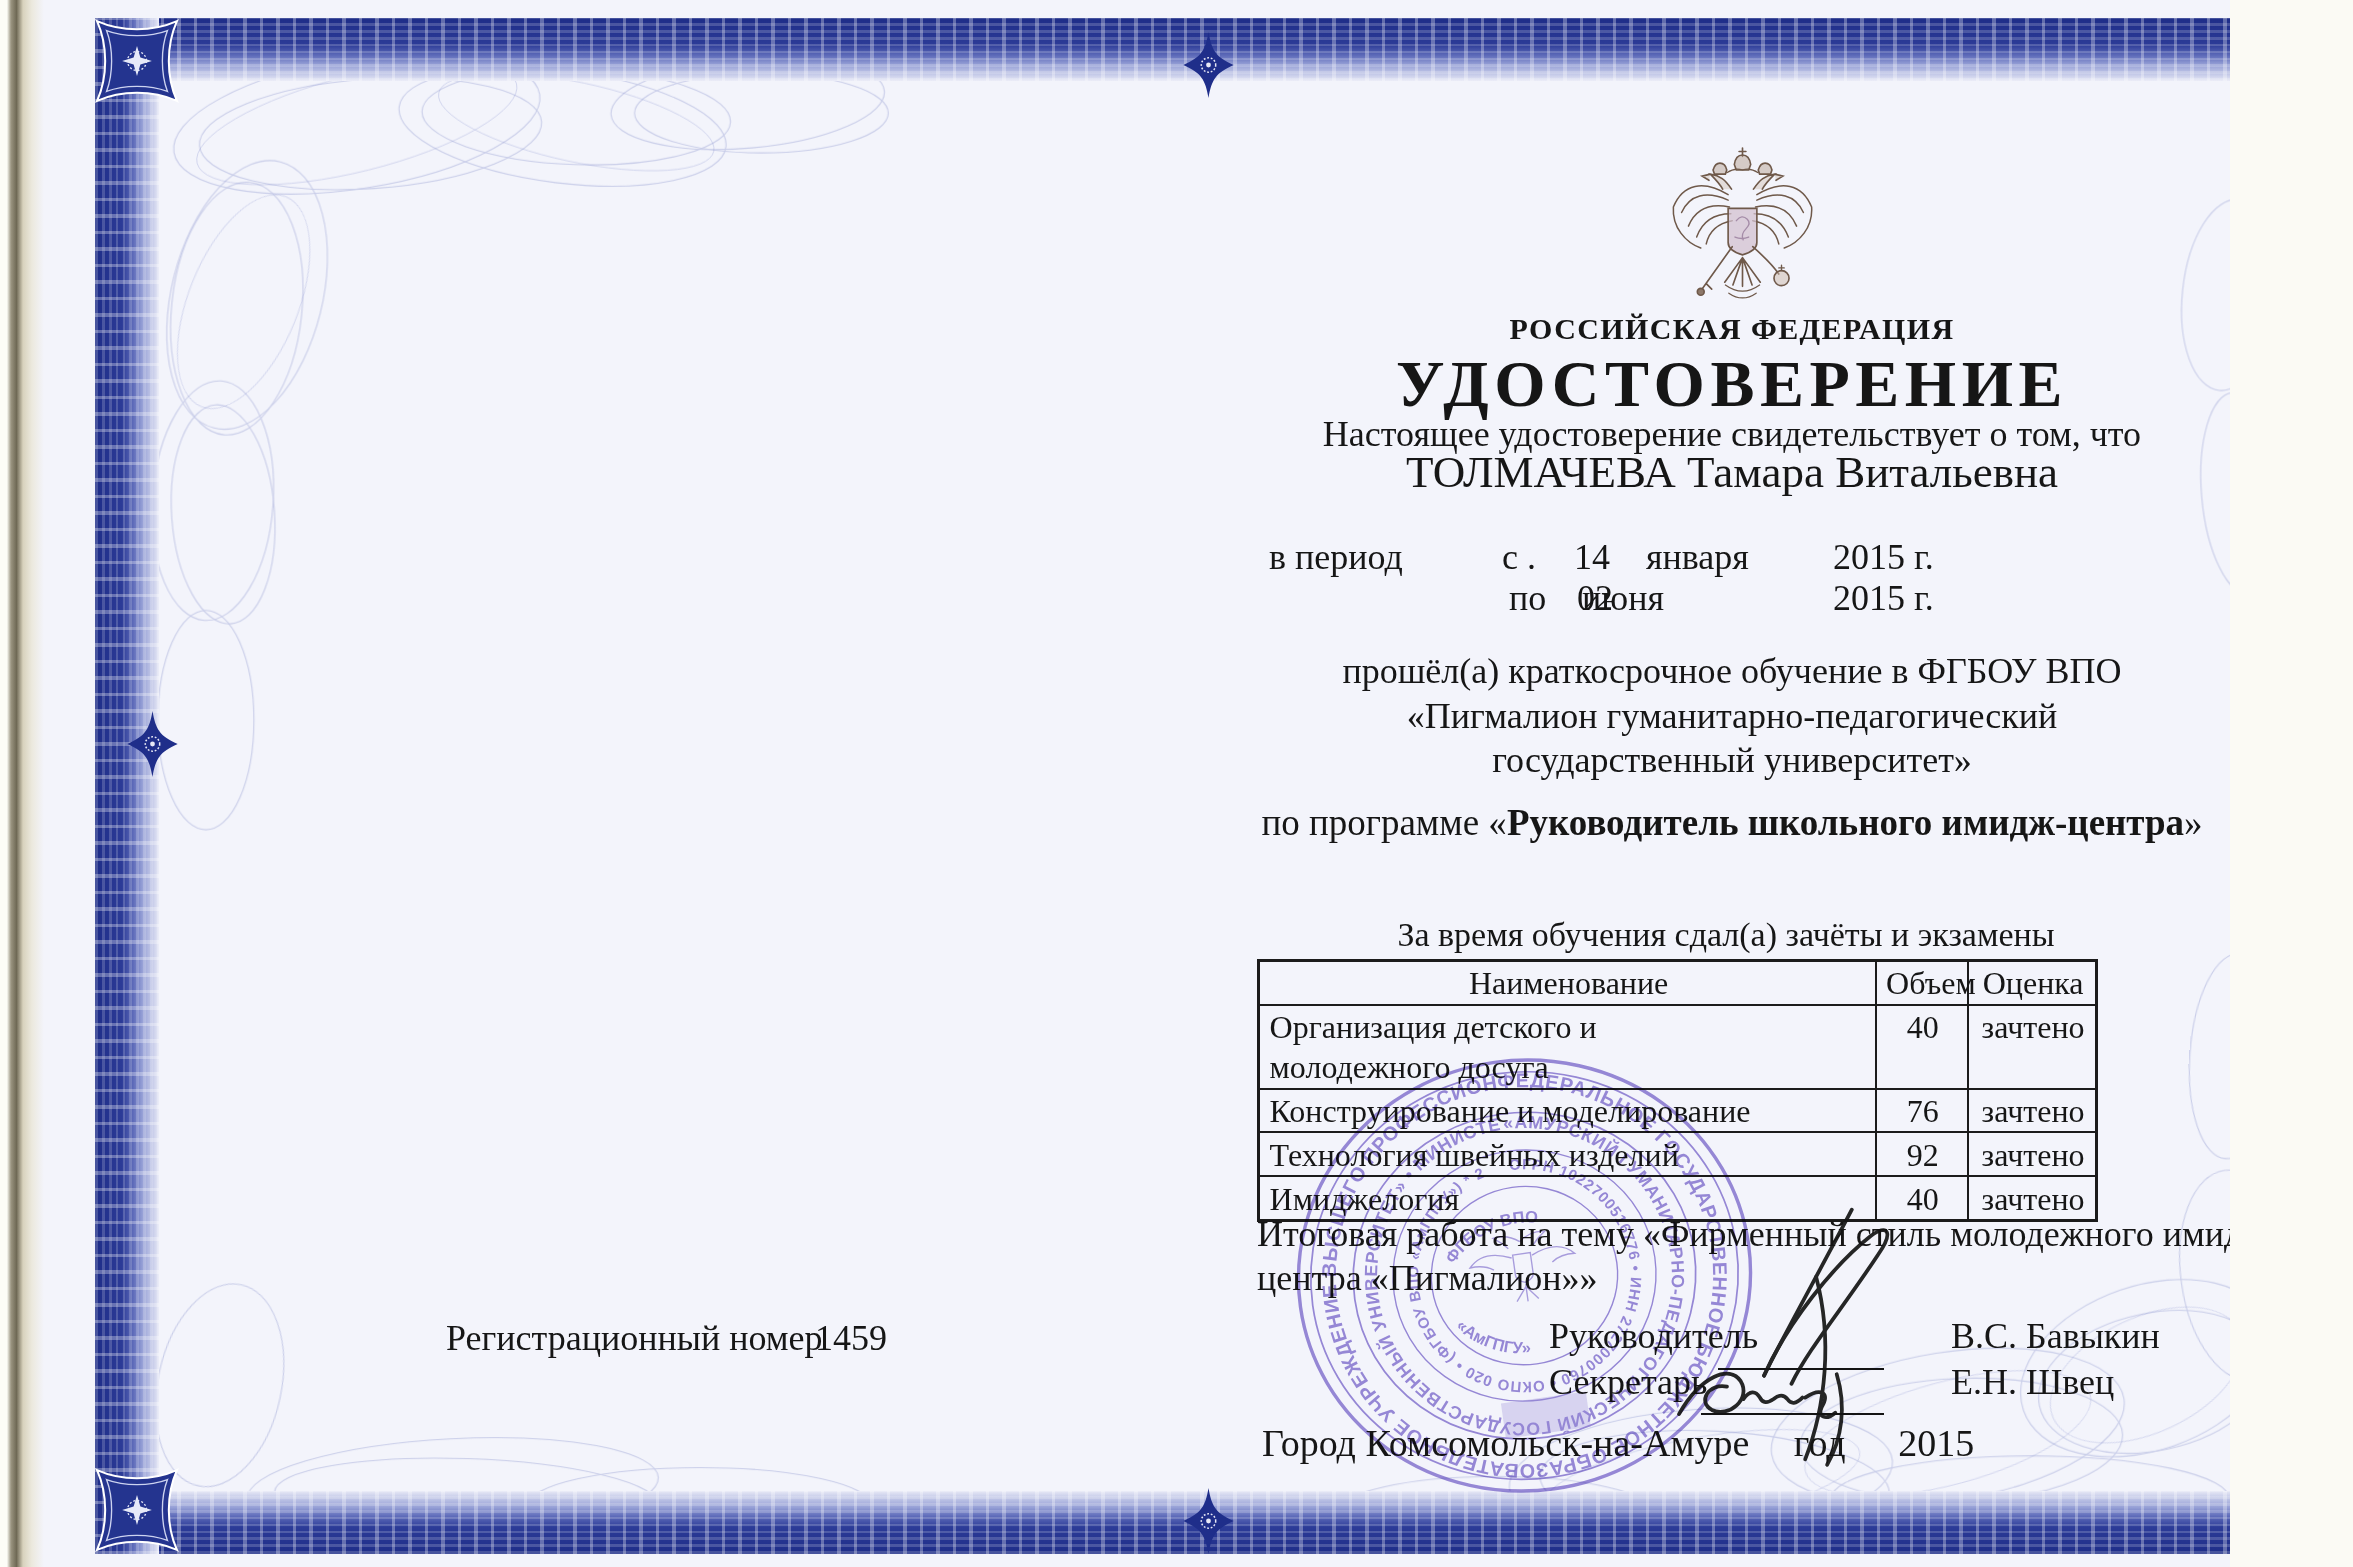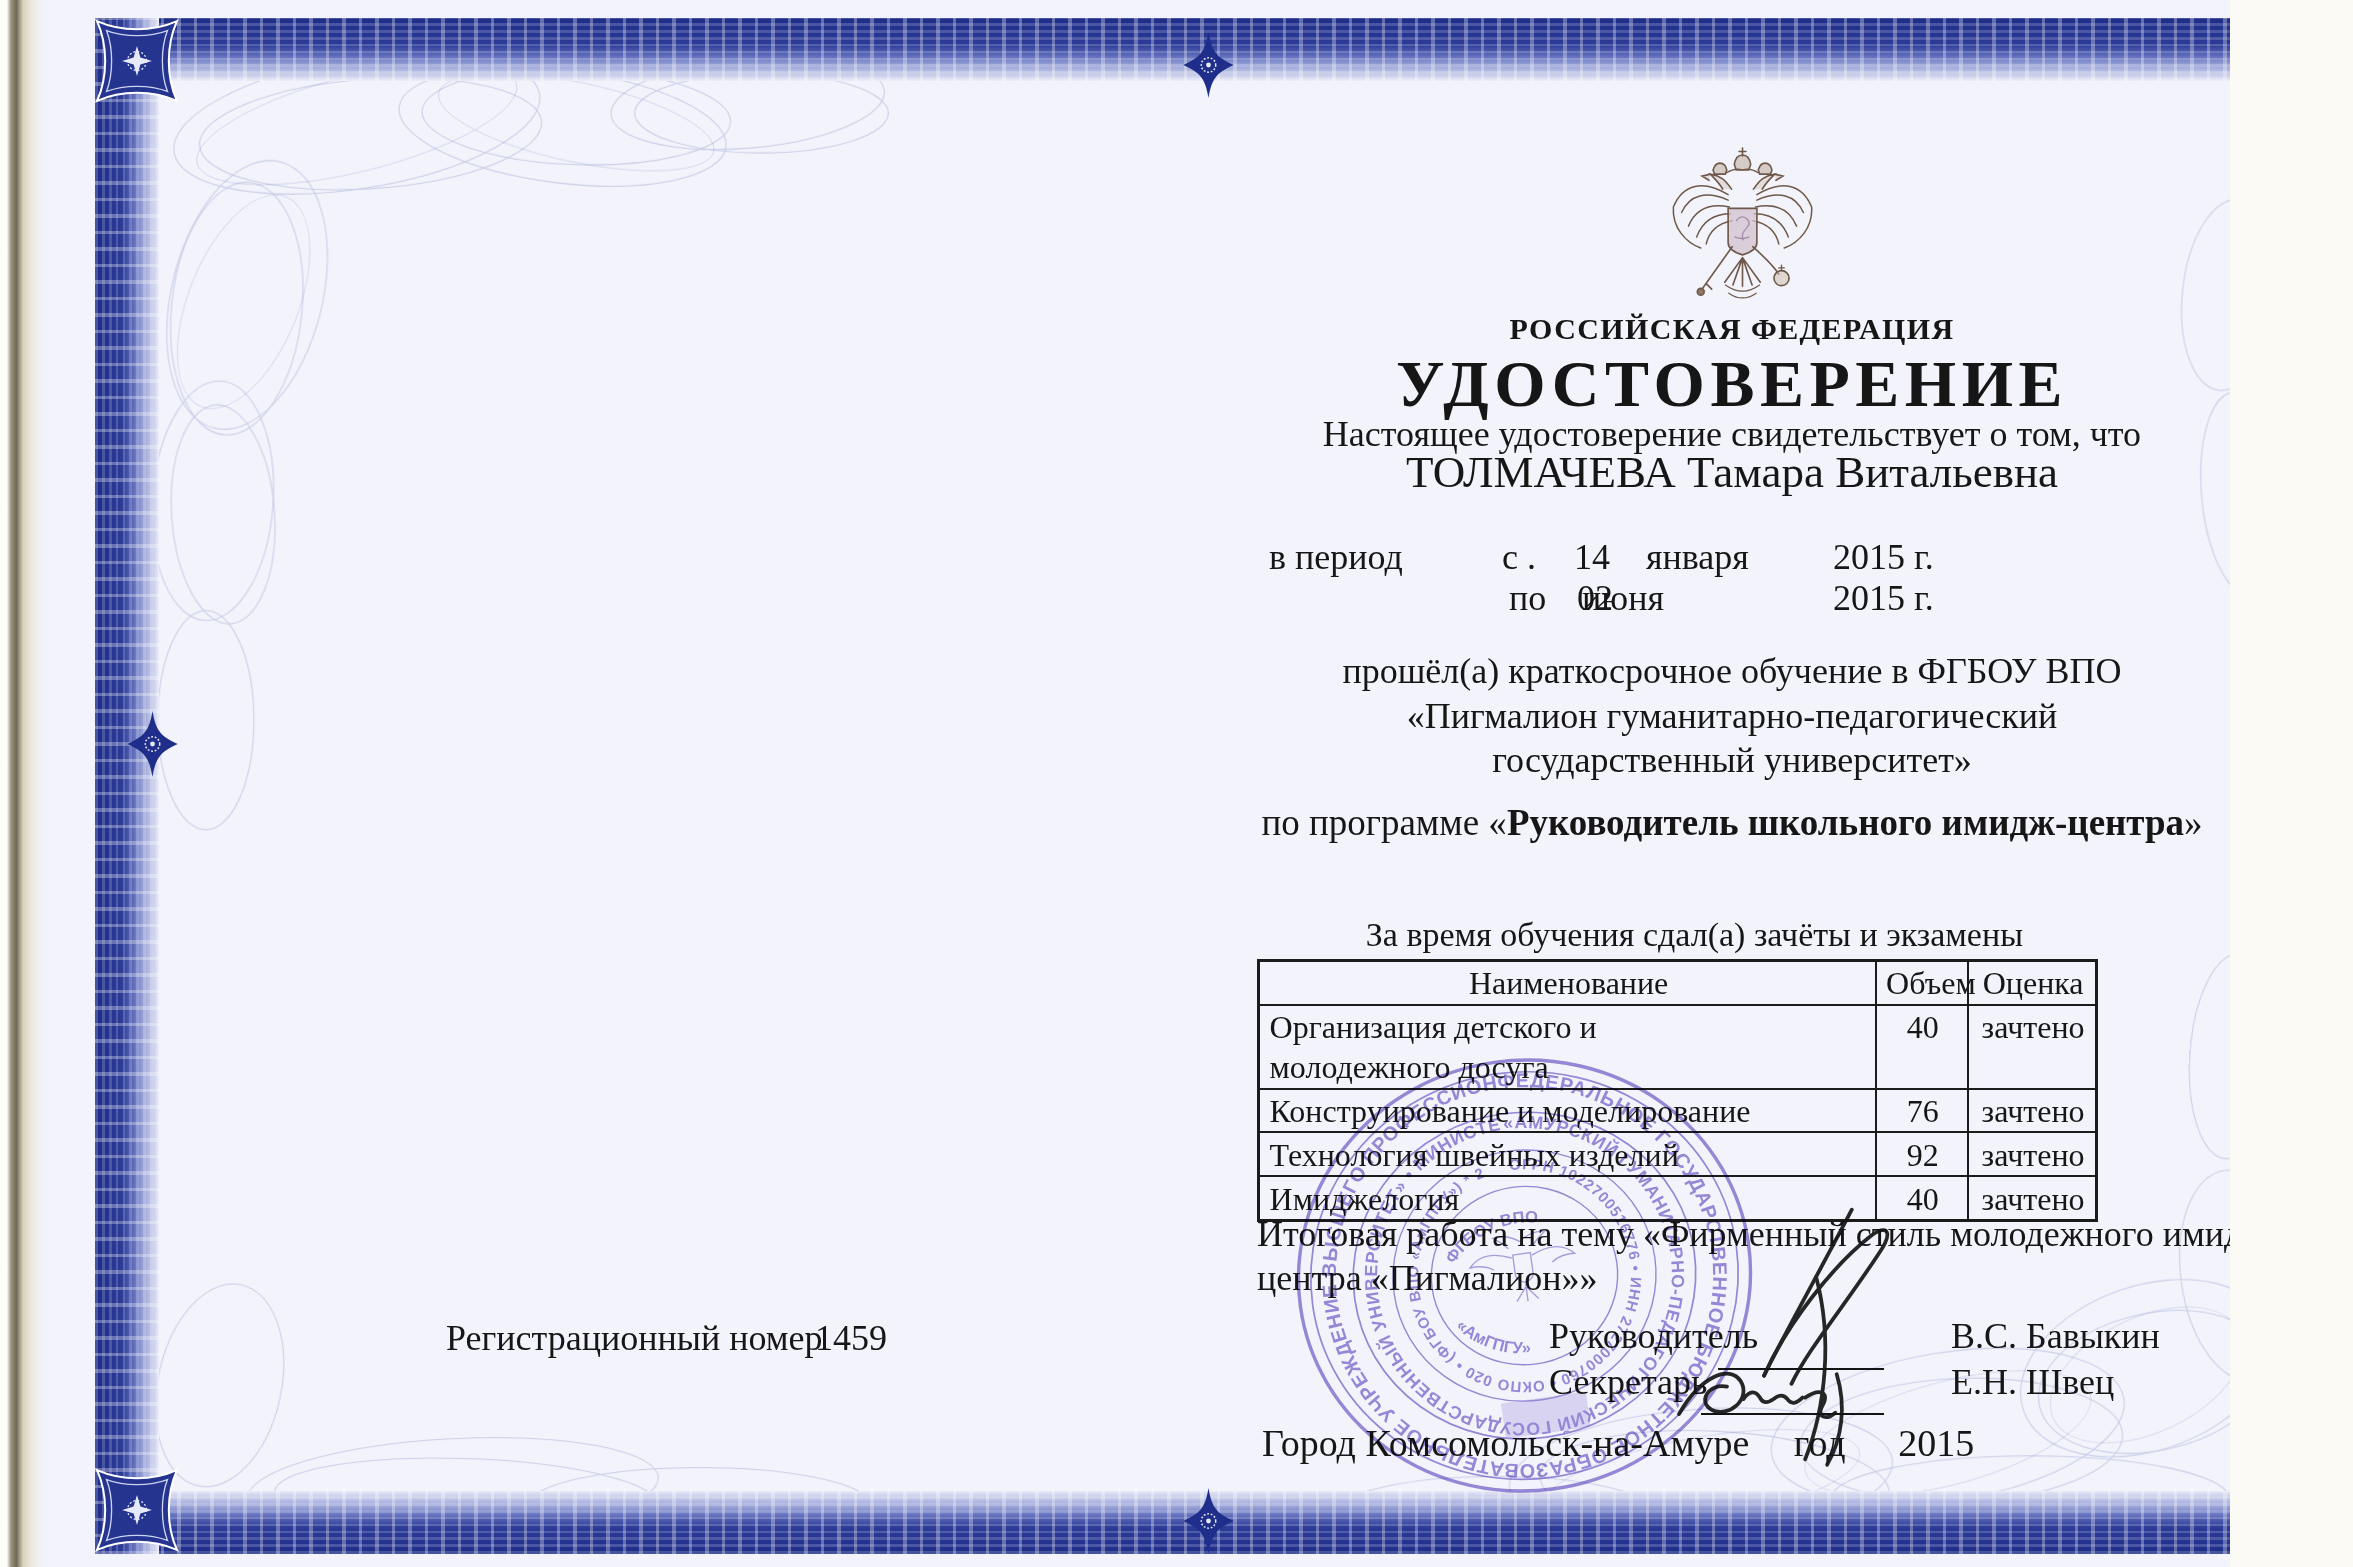--- a/index.html
+++ b/index.html
@@ -244,21 +244,21 @@
   <div class="txt body52" style="left:1577px;top:577px">02</div>
   <div class="txt body52" style="left:1582px;top:577px">июня</div>
   <div class="txt body52" style="left:1833px;top:577px">2015 г.</div>
 
   <div class="col body52" style="top:650px">прошёл(а) краткосрочное обучение в  ФГБОУ ВПО</div>
   <div class="col body52" style="top:695px">«Пигмалион гуманитарно-педагогический</div>
   <div class="col body52" style="top:739px">государственный университет»</div>
 
   <div class="col body54" style="top:801px"><span>по программе  «</span><span class="bold">Руководитель школьного имидж-центра</span><span>»</span></div>
 
-  <div class="txt heading50" style="left:1185px;top:916px;width:838px;text-align:right">За время обучения сдал(а) зачёты и экзамены</div>
+  <div class="txt heading50" style="left:1307px;top:916px;width:838px;text-align:center">За время обучения сдал(а) зачёты и экзамены</div>
 
   <table class="exams">
     <colgroup>
         <col style="width:617px">
         <col style="width:92px">
         <col style="width:129px">
       </colgroup>
     <tbody>
         <tr>
       <th>Наименование</th>

